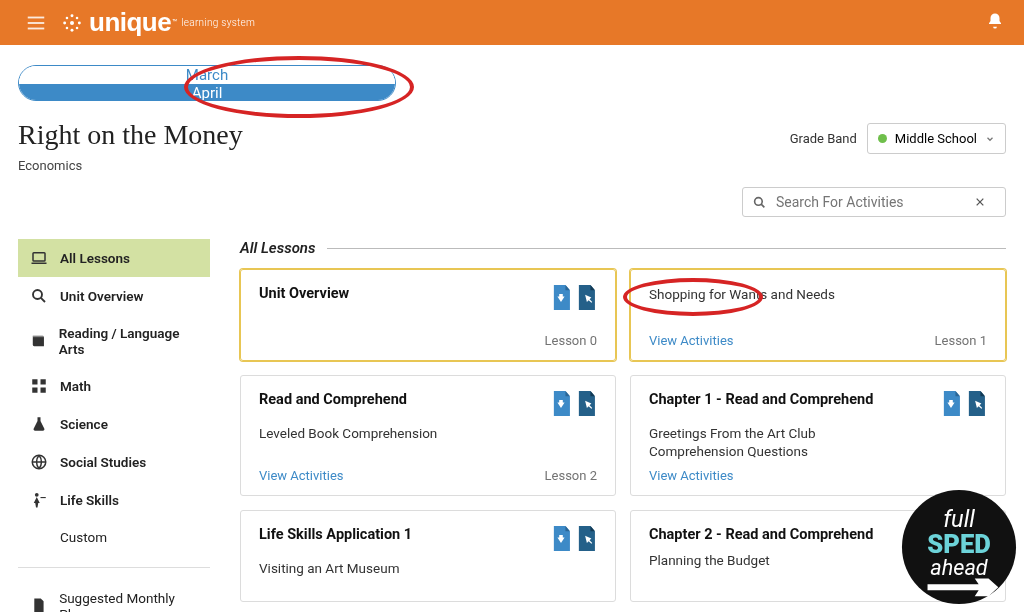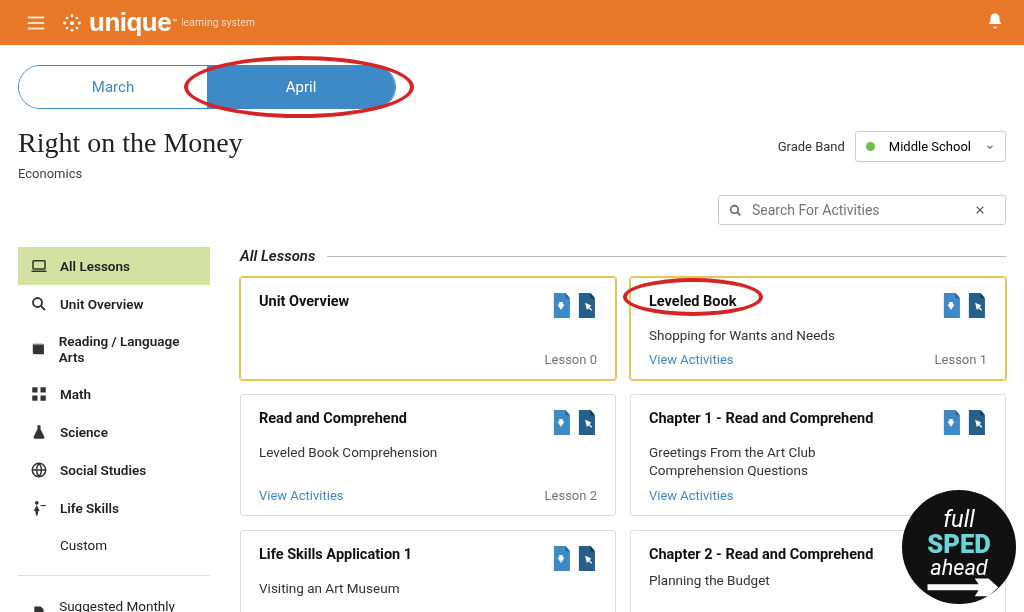--- a/index.html
+++ b/index.html
@@ -11,38 +11,38 @@
 .logo-star { width: 22px; height: 22px; margin-right: 6px; }
 .logo-main { font-weight: 700; font-size: 26px; letter-spacing: -0.5px; font-family: Arial, sans-serif; }
 .logo-tm { font-size: 8px; vertical-align: super; margin-left: 1px; margin-right: 4px; }
 .logo-sub { font-size: 10px; font-weight: 300; letter-spacing: 0.3px; }
 .bell-wrap { margin-left: auto; }
 .bell-icon { width: 18px; height: 18px; color: #fff; }
 
 .main { padding: 20px 18px 0 18px; }
 
 .tabs-row { display: flex; align-items: center; margin-bottom: 18px; }
-.pill-tabs { display: flex; border: 1px solid #3d8ac7; border-radius: 999px; overflow: hidden; width: 378px; height: 44px; }
+.pill-tabs { display: flex; border: 1px solid #3d8ac7; border-radius: 999px; overflow: hidden; width: 378px; height: 36px; flex-direction: column; }
 .pill-tab { flex: 1; display: flex; align-items: center; justify-content: center; font-size: 15px; cursor: pointer; }
 .pill-tab.inactive { color: #3d8ac7; background: #fff; }
 .pill-tab.active { color: #fff; background: #3d8ac7; }
 .avail-note { margin-left: auto; border: 1px solid #e77828; color: #333; font-size: 13px; padding: 9px 14px; border-radius: 3px; }
 
 .title-row { display: flex; align-items: flex-start; margin-bottom: 4px; }
 .page-title { font-size: 28px; font-weight: 400; color: #222; font-family: Liberation Serif, serif; }
 .grade-wrap { margin-left: auto; display: flex; align-items: center; gap: 10px; margin-top: 4px; }
 .grade-label { font-size: 13px; color: #333; }
-.grade-select { display: flex; align-items: center; gap: 14px; border: 1px solid #ccc; border-radius: 3px; padding: 7px 10px; font-size: 13px; }
+.grade-select { display: flex; align-items: center; gap: 8px; border: 1px solid #ccc; border-radius: 3px; padding: 7px 10px; font-size: 13px; }
 .grade-dot { width: 9px; height: 9px; border-radius: 50%; background: #6fbf4b; }
 .chev { width: 10px; height: 10px; color: #777; }
 
 .page-subtitle { font-size: 13px; color: #444; margin-bottom: 14px; }
 
 .search-row { display: flex; justify-content: flex-end; margin-bottom: 22px; }
-.search-box { width: 288px; border: 1px solid #ccc; border-radius: 3px; display: flex; align-items: center; padding: 6px 10px; }
+.search-box { width: 264px; border: 1px solid #ccc; border-radius: 3px; display: flex; align-items: center; padding: 6px 10px; }
 .search-box svg { width: 13px; height: 13px; color: #666; margin-right: 10px; }
 .search-box input { border: none; outline: none; font-size: 14px; flex: 1; color: #555; }
 .search-box .x { width: 10px; height: 10px; color: #555; }
 
 .content-row { display: flex; gap: 30px; }
 
 .sidebar { width: 192px; flex-shrink: 0; }
 .sidebar-item { display: flex; align-items: center; padding: 10px 12px; font-size: 13.5px; color: #222; cursor: pointer; font-weight: 600; }
 .sidebar-item .sb-icon { width: 18px; height: 18px; margin-right: 12px; color: #333; display: inline-flex; align-items: center; justify-content: center; }
 .sidebar-item.active { background: #d3e1a3; }
@@ -249,35 +249,20 @@
                 </svg>
             </div>
           </div>
           <div class="card-foot">
             <span></span>
             <span class="lesson-num">Lesson 0</span>
           </div>
         </div>
 
         <div class="card highlight">
-          <div class="card-head">
-            <span class="card-title">Leveled Book</span>
-            <div class="card-icons">
-              <svg class="doc-ic" viewBox="0 0 24 28">
-                  <path fill="#3d8ac7" d="M4 0h13l5 6v22H4z"></path>
-                  <path fill="#2a6696" d="M17 0l5 6h-5z"></path>
-                  <path fill="#fff" d="M10 13l4 6 4-6h-2v-3h-4v3z" transform="translate(-2 0)"></path>
-                </svg>
-              <svg class="doc-ic" viewBox="0 0 24 28">
-                  <path fill="#246089" d="M4 0h13l5 6v22H4z"></path>
-                  <path fill="#123a55" d="M17 0l5 6h-5z"></path>
-                  <path fill="#fff" d="M11 11l2 8 2-2 3 3 1-1-3-3 2-2z"></path>
-                </svg>
-            </div>
-          </div>
           <div class="card-desc">Shopping for Wants and Needs</div>
           <div class="card-foot">
             <span class="view-link">View Activities</span>
             <span class="lesson-num">Lesson 1</span>
           </div>
         </div>
 
         <div class="card">
           <div class="card-head">
             <span class="card-title">Read and Comprehend</span>

